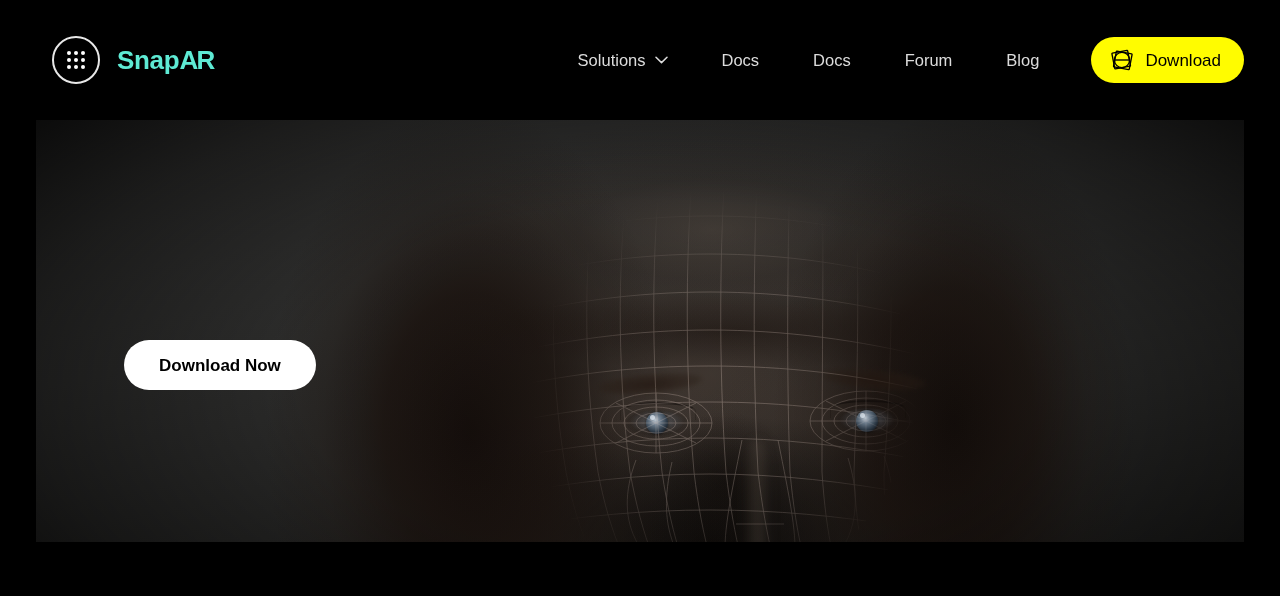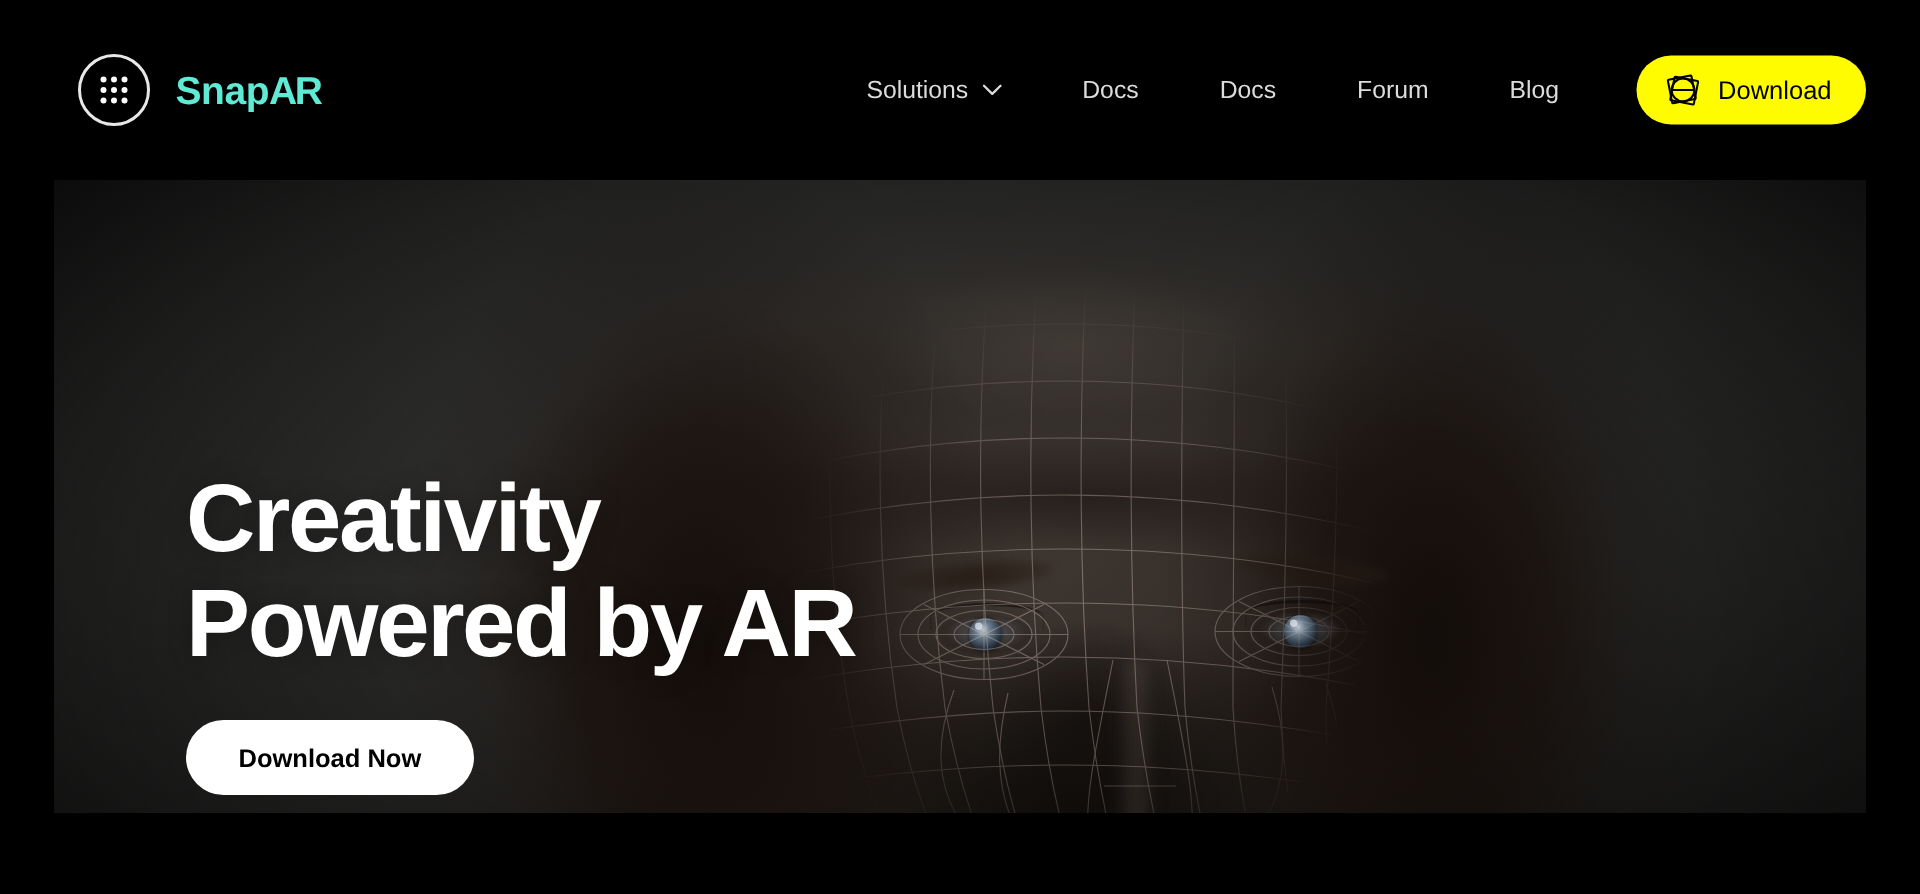--- a/index.html
+++ b/index.html
@@ -432,22 +432,18 @@
         <path d="M696 424 L752 424"></path>
 
         <path d="M600 340 C 588 372, 588 400, 602 424"></path>
         <path d="M636 342 C 628 376, 628 404, 640 430"></path>
         <path d="M812 338 C 822 370, 822 398, 810 422"></path>
         <path d="M848 336 C 860 370, 860 398, 846 420"></path>
       </g>
     </svg>
 
     <div class="hero-copy">
-      <h1 class="headline">
-        <span class="ln">Creativity</span>
-        <span class="ln">Powered by AR</span>
-      </h1>
       <div class="cta">Download Now</div>
     </div>
 
   </section>
 
 </div>
 
 </body></html>

